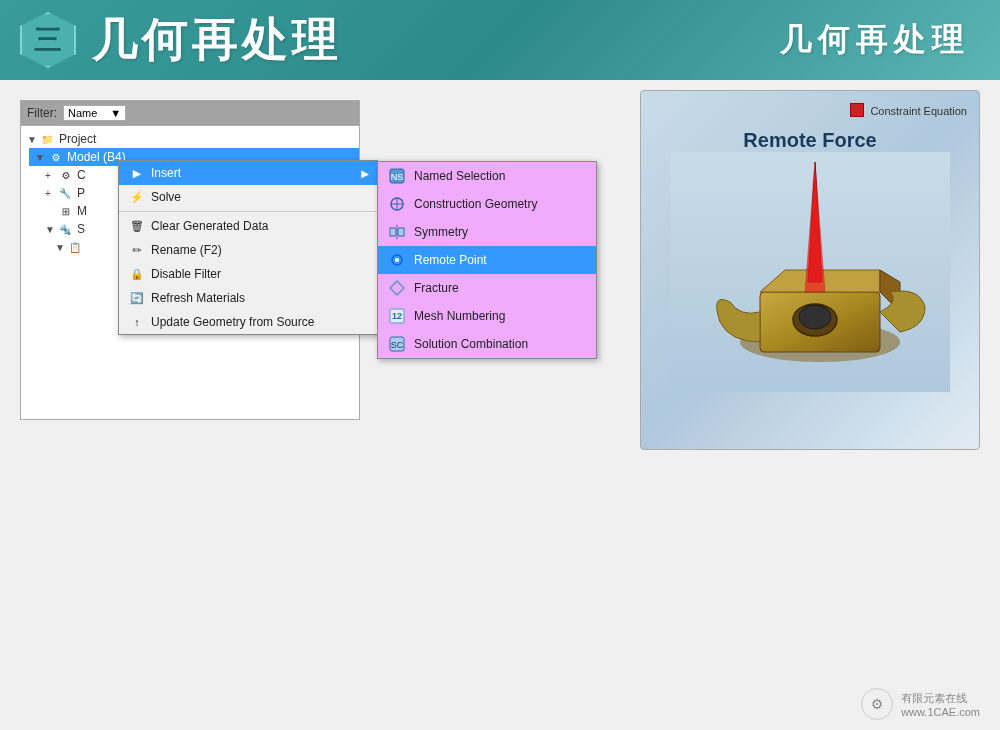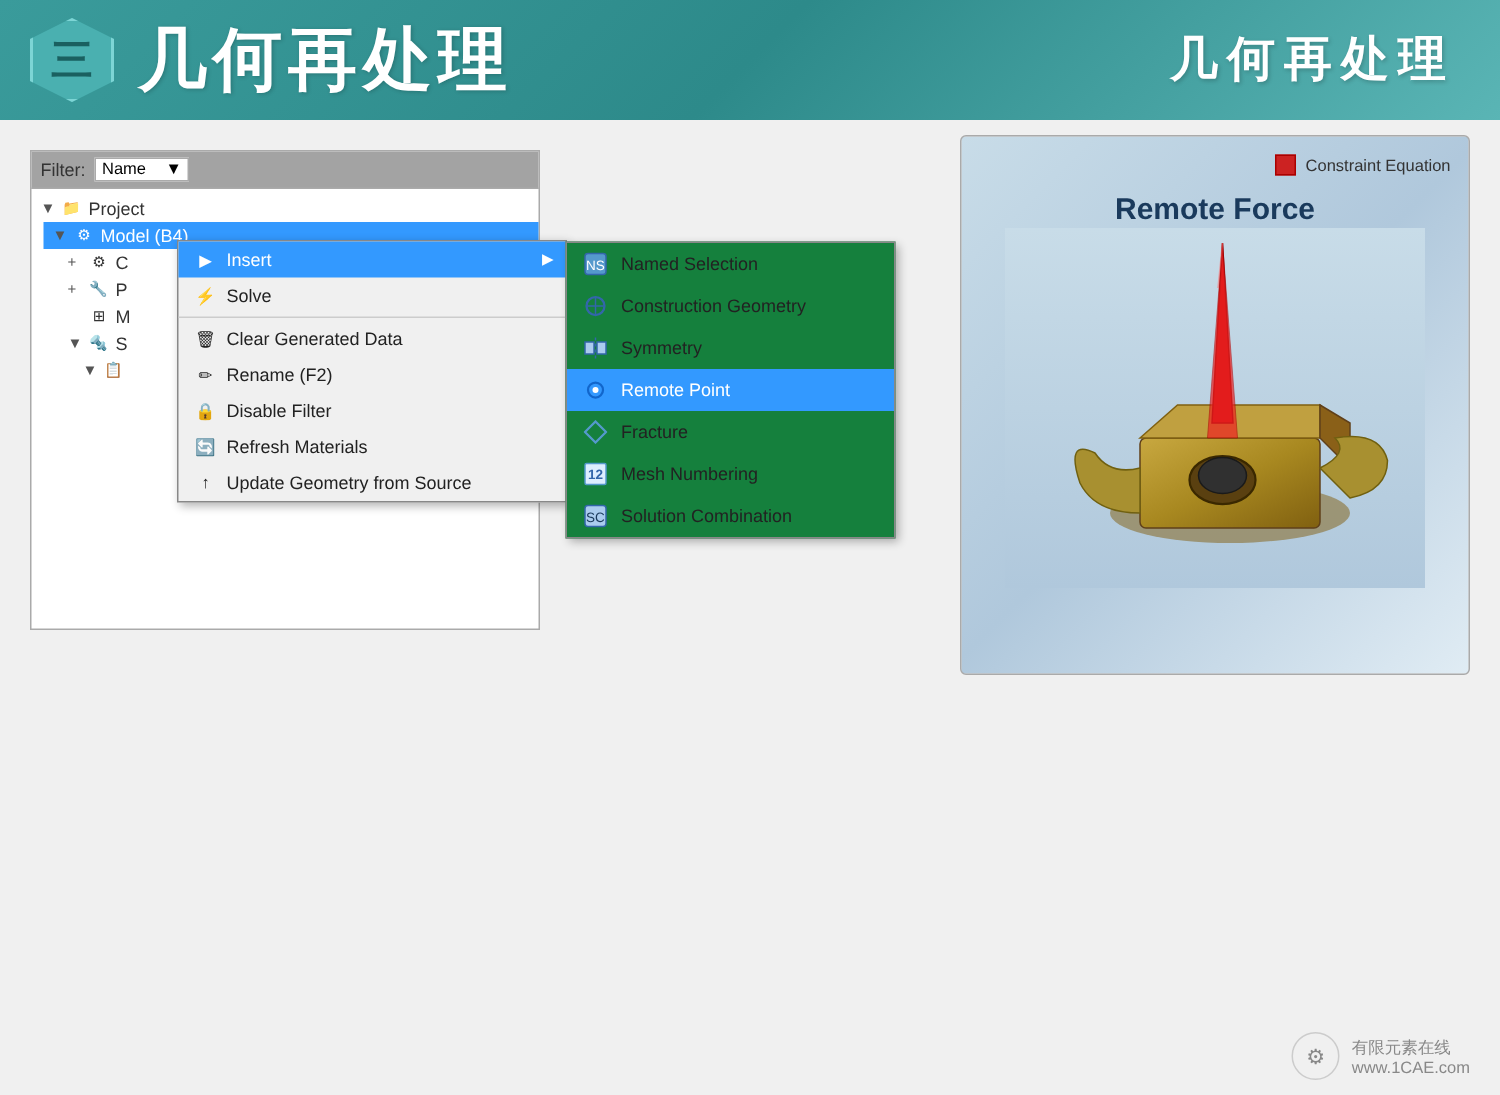--- a/index.html
+++ b/index.html
@@ -172,21 +172,21 @@
       align-items: center;
       justify-content: center;
       font-size: 11px;
     }
 
     
     .submenu {
       position: absolute;
       top: 0;
       left: 258px;
-      background: #15803d;
+      background: #f0abfc;
       border: 1px solid #888;
       box-shadow: 2px 2px 6px rgba(0,0,0,0.3);
       width: 220px;
       font-size: 12px;
       z-index: 101;
     }
     .submenu-item {
       padding: 5px 10px;
       display: flex;
       align-items: center;

